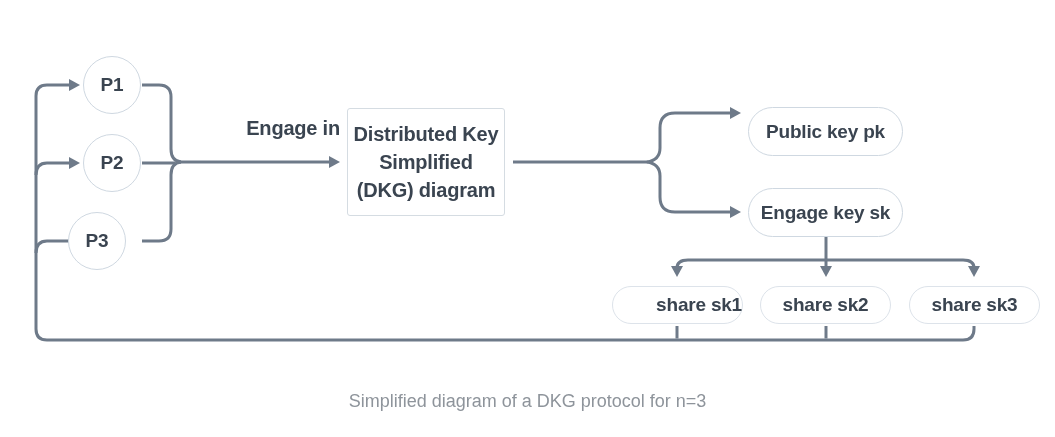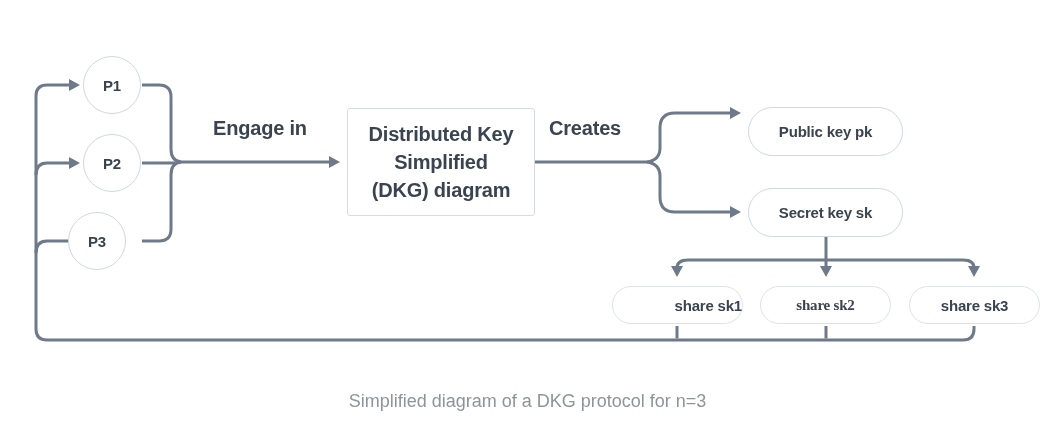--- a/index.html
+++ b/index.html
@@ -35,37 +35,37 @@
   }
   #arrowhead path { fill: var(--line-color); stroke: none; }
 
   .node {
     position: absolute;
     display: flex;
     align-items: center;
     justify-content: center;
     background: #ffffff;
     color: var(--node-text);
-    font-size: 15px;
+    font-size: 19px;
     font-weight: 600;
     letter-spacing: -0.2px;
     text-align: center;
   }
   .circle {
     width: 58px; height: 58px;
     border: 1.5px solid var(--node-border);
     border-radius: 50%;
   }
   .circle-p1 { left: 83px; top: 56px; }
   .circle-p2 { left: 83px; top: 134px; }
   .circle-p3 { left: 68px; top: 212px; }
 
   .dkg-box {
     left: 347px; top: 108px;
-    width: 188px; height: 108px;
+    width: 158px; height: 108px;
     border: 1.5px solid var(--box-border);
     border-radius: 3px;
     flex-direction: column;
     line-height: 28px;
     font-size: 20px;
   }
 
   .pill {
     height: 49px;
     border: 1.5px solid var(--node-border);
@@ -75,27 +75,27 @@
   .pill-sk { left: 748px; top: 188px; width: 155px; }
 
   .share-pill {
     top: 286px;
     height: 38px;
     width: 131px;
     border: 1.5px solid var(--share-border);
     border-radius: 19px;
   }
   .share-1 { left: 612px; justify-content: flex-end; }
-  .share-2 { left: 760px; font-family: Liberation Serif, serif; }
+  .share-2 { left: 760px; }
   .share-3 { left: 909px; }
 
   .edge-label {
     position: absolute;
     width: 160px;
-    text-align: center;
+    text-align: right;
     color: var(--node-text);
     font-size: 20px;
     font-weight: 600;
     letter-spacing: -0.2px;
   }
   .label-engage  { left: 180px; top: 117px; }
   .label-creates { left: 505px; top: 117px; }
 
   .caption {
     position: absolute;
@@ -146,33 +146,32 @@
     <span>P1</span>
   </div>
   <div class="node circle circle-p2">
     <span>P2</span>
   </div>
   <div class="node circle circle-p3">
     <span>P3</span>
   </div>
 
   <div class="edge-label label-engage">Engage in</div>
-  <div class="edge-label label-creates">Creates</div>
 
   <div class="node dkg-box">
     <span>Distributed Key</span>
     <span>Simplified</span>
     <span>(DKG) diagram</span>
   </div>
 
   <div class="node pill pill-pk">
     <span>Public key pk</span>
   </div>
   <div class="node pill pill-sk">
-    <span>Secret key sk</span>
+    <span>Engage key sk</span>
   </div>
 
   <div class="node share-pill share-1">
     <span>share sk1</span>
   </div>
   <div class="node share-pill share-2">
     <span>share sk2</span>
   </div>
   <div class="node share-pill share-3">
     <span>share sk3</span>

